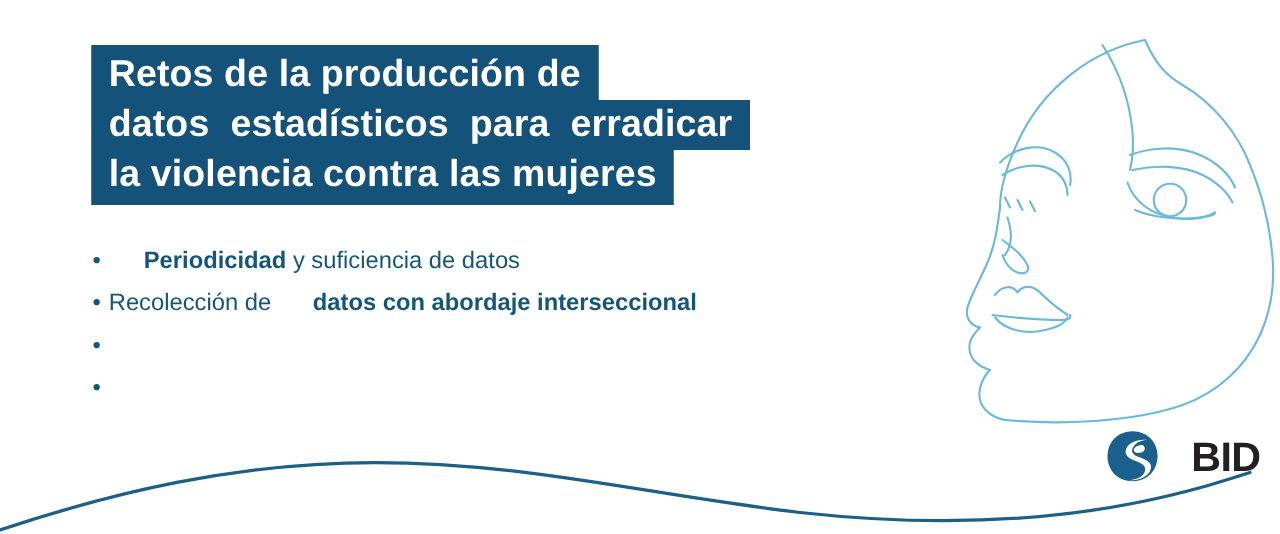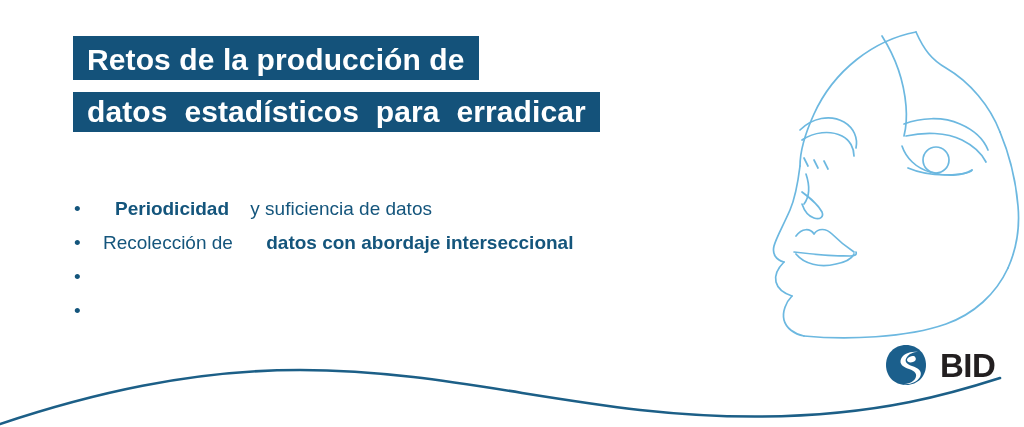--- a/index.html
+++ b/index.html
@@ -17,21 +17,20 @@
   }
 
   
   #title-block {
     position: absolute;
     left: 73px;
     top: 36px;
     display: flex;
     flex-direction: column;
     align-items: flex-start;
-    gap: 12px;
   }
   .title-line {
     display: inline-block;
     background: #14527a;
     color: #ffffff;
     font-size: 30px;
     font-weight: bold;
     line-height: 40px;
     letter-spacing: 0.1px;
     padding: 0 14px 0 14px;
@@ -57,21 +56,21 @@
     white-space: pre;
   }
   .bullet-dot {
     width: 13px;
     flex: 0 0 13px;
     color: #14557c;
     font-size: 19px;
     line-height: 34px;
   }
   .bullet-text .b { font-weight: bold; margin-left: 28px; }
-  .bullet-text .r { font-weight: normal; margin-left: 16px; }
+  .bullet-text .r { font-weight: normal; }
 
   
   #face-art {
     position: absolute;
     left: 756px;
     top: 6px;
     width: 268px;
     height: 340px;
   }
 
@@ -94,31 +93,32 @@
     display: flex;
     align-items: center;
   }
   #bid-mark { width: 48px; height: 44px; flex: 0 0 48px; }
   #bid-wordmark {
     font-size: 33px;
     font-weight: bold;
     color: #231f20;
     letter-spacing: -0.5px;
     line-height: 1;
-    margin-left: 8px;
+    margin-left: 21px;
   }
 </style>
 </head>
 <body>
 
 <div id="canvas">
 
   <div id="title-block">
     <span class="title-line l1">Retos de la producción de</span>
     <span class="title-line l2">datos  estadísticos  para  erradicar</span>
+    <span class="title-line l3">la violencia contra las mujeres</span>
   </div>
 
   <div id="bullet-list">
 
     <div class="bullet-row">
       <span class="bullet-dot">•</span>
       <span class="bullet-text"><span class="b">Periodicidad</span><span class="r"> y suficiencia de datos</span></span>
     </div>
 
     <div class="bullet-row">

